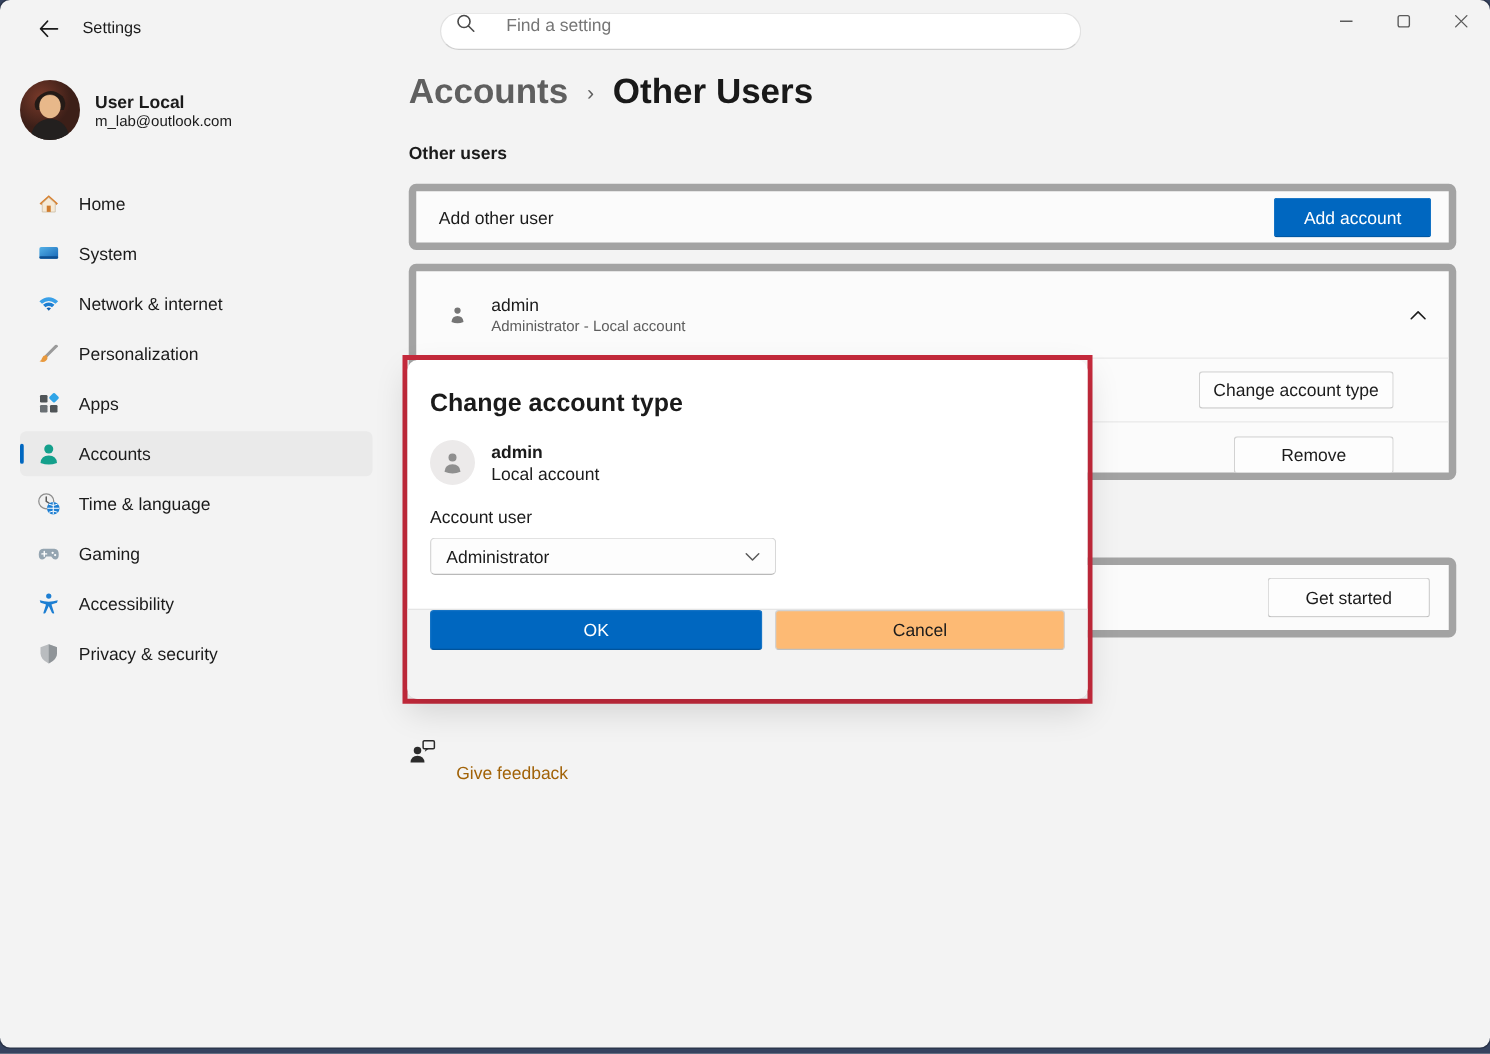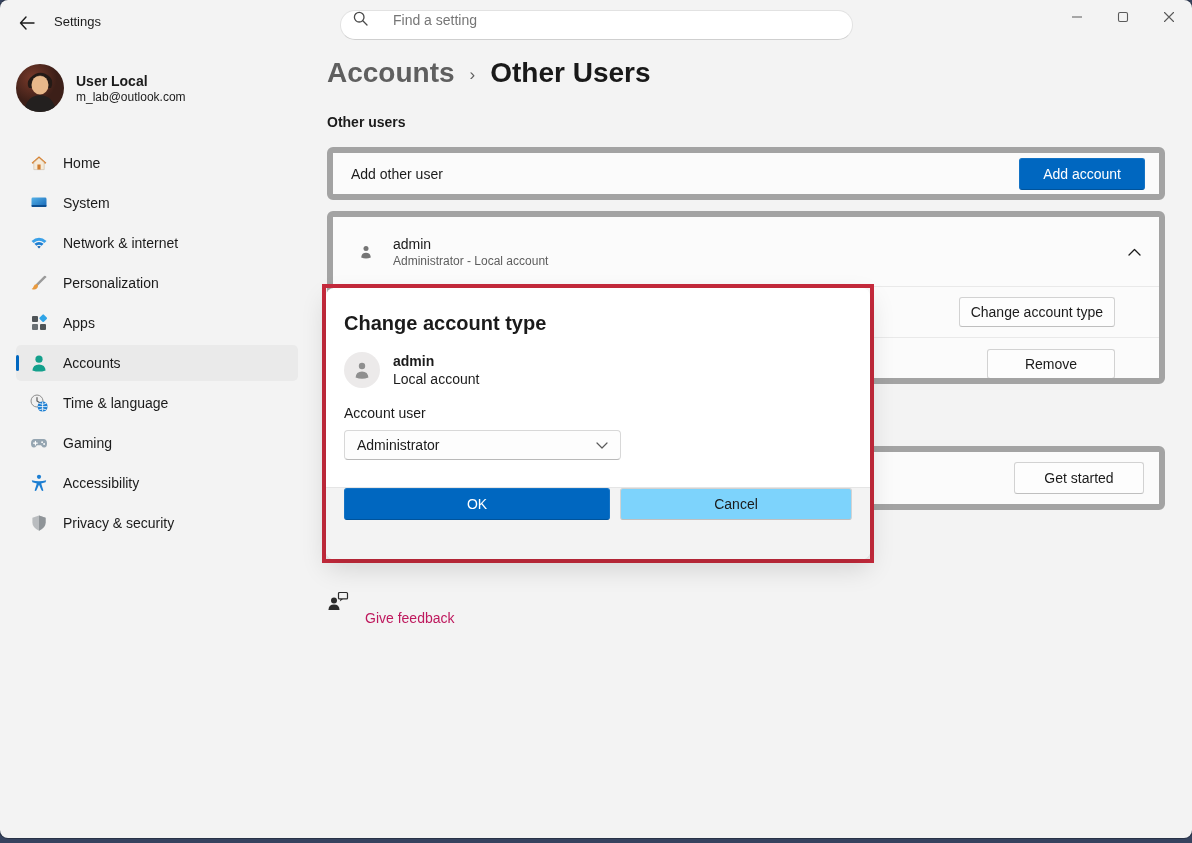--- a/index.html
+++ b/index.html
@@ -10,21 +10,21 @@
     font-family:"Liberation Sans", sans-serif;
     overflow:hidden; position:relative;
     color:#1b1b1b;
   }
   .window {
     position:absolute; left:0; top:0; width:1192px; height:838px;
     background:#f3f3f3; border-radius:8px; overflow:hidden;
     box-shadow:0 0 0 1px rgba(0,0,0,.25);
   }
   
-  .titlebar { position:absolute; top:0; left:0; right:0; height:48px; }
+  .titlebar { position:absolute; top:0; left:12px; right:0; height:48px; }
   .back-btn {
     position:absolute; left:10px; top:8px; width:34px; height:30px;
     display:flex; align-items:center; justify-content:center;
     border-radius:5px; cursor:pointer; background:transparent; border:none;
   }
   .app-title { position:absolute; left:54px; top:0; height:42px; display:flex; align-items:center; font-size:13px; }
   .searchbox {
     position:absolute; left:340px; top:10px; width:513px; height:30px;
     background:#ffffff; border:1px solid #e2e2e2; border-bottom-color:#cfcfcf;
     border-radius:16px; display:flex; align-items:flex-start; padding:0 12px; gap:23px;
@@ -95,21 +95,21 @@
     display:flex; align-items:center; justify-content:flex-end; padding-right:44px;
   }
   .expander-row.last { height:52px; }
   .btn-wide { min-width:128px; }
   .card-getstarted {
     left:327px; top:446px; width:838px; height:64px;
     display:flex; align-items:center; justify-content:flex-end; padding-right:15px;
   }
   .btn-getstarted { height:32px; min-width:130px; }
   .feedback { position:absolute; left:327px; top:576px; display:flex; align-items:center; gap:16px; cursor:pointer; }
-  .feedback-label { font-size:14px; color:#be185d;margin-top:34px; }
+  .feedback-label { font-size:14px; color:#a16207;margin-top:34px; }
   
   .annotation {
     position:absolute; left:322px; top:284px; width:552px; height:279px;
     border:4px solid #c62a3c; z-index:20;
   }
   .dialog {
     position:absolute; left:0; top:0; right:0; bottom:0; background:#ffffff;
     border-radius:8px; box-shadow:0 10px 26px rgba(0,0,0,.13); overflow:hidden;
   }
   .dialog-title { margin:24px 18px 0; font-size:20px; font-weight:600; }
@@ -125,21 +125,21 @@
     margin:9px 18px 0; width:277px; height:30px; background:#fdfdfd;
     border:1px solid #d8d8d8; border-bottom-color:#b9b9b9; border-radius:4px;
     display:flex; align-items:center; justify-content:space-between;
     padding:0 12px; font-size:14px; cursor:pointer;
   }
   .dialog-footer {
     position:absolute; left:0; right:0; bottom:0; height:72px; background:#f3f3f3;
     border-top:1px solid #e5e5e5; display:flex; align-items:flex-start; gap:10px; padding:0 18px;
   }
   .dialog-footer .btn { flex:1; height:32px; }
-  .btn-cancel { background:#7dd3fc; border:1px solid #d2d2d2; border-bottom-color:#bfbfbf; color:#1b1b1b; }
+  .btn-cancel { background:#fdba74; border:1px solid #d2d2d2; border-bottom-color:#bfbfbf; color:#1b1b1b; }
   svg { display:block; }
 </style>
 </head>
 <body>
 
 <div class="window">
 
   <div class="titlebar">
     <button class="back-btn">
       <span>

